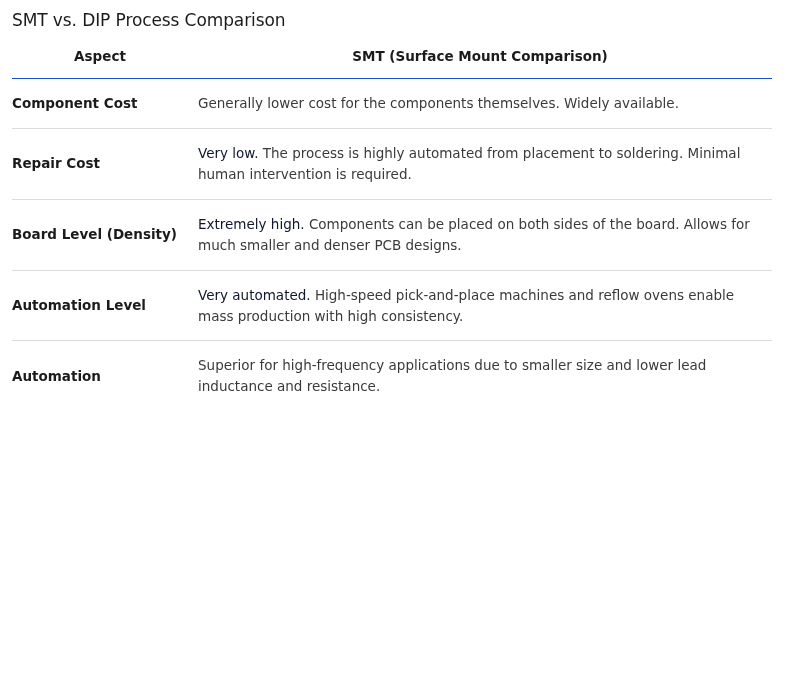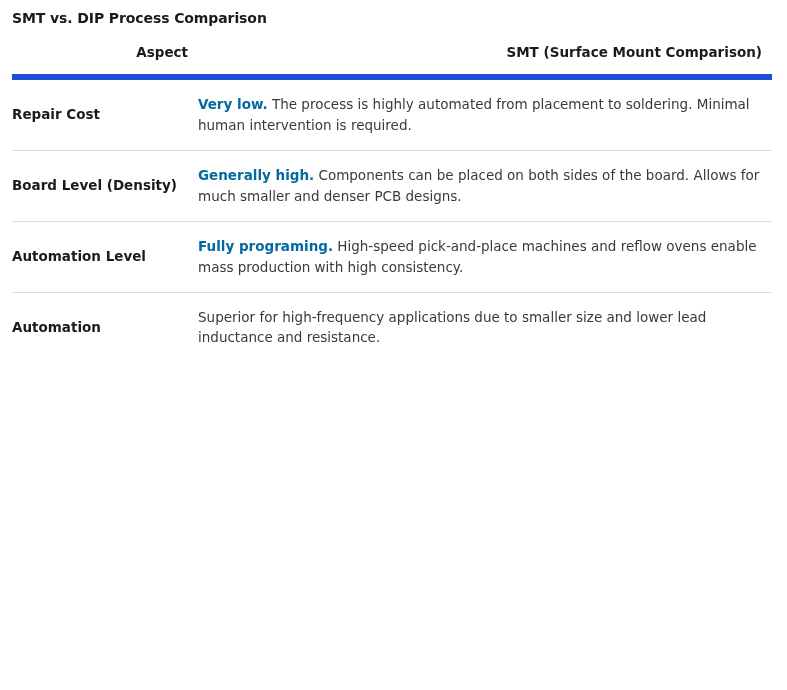--- a/index.html
+++ b/index.html
@@ -13,58 +13,58 @@
     overflow: hidden;
     font-family: "DejaVu Sans", "Liberation Sans", sans-serif;
     color: #2b2b2b;
   }
   .page {
     padding: 10px 0 0 12px;
     box-sizing: border-box;
     width: 787px;
   }
   .doc-title {
-    font-size: 14px;
-    font-weight: bold;
+    font-size: 17px;
+    font-weight: normal;
     color: #1b1b1b;
     margin: 0 0 18px 0;
     letter-spacing: -0.1px;
   }
   table.cmp {
     border-collapse: collapse;
     width: 760px;
     table-layout: fixed;
   }
   table.cmp col.c1 { width: 186px; }
   table.cmp col.c2 { width: 574px; }
   table.cmp th {
-    text-align: right;
+    text-align: center;
     font-size: 13.5px;
     font-weight: bold;
     color: #1b1b1b;
     padding: 0 10px 14px 0;
-    border-bottom: 6px solid #1d4ed8;
+    border-bottom: 1px solid #1d4ed8;
     vertical-align: top;
   }
   table.cmp td {
     padding: 14px 10px 14px 0;
     border-bottom: 1px solid #dcdcdc;
     vertical-align: middle;
     font-size: 13.5px;
     line-height: 1.55;
     color: #3a3a3a;
   }
   table.cmp td.aspect {
     font-weight: bold;
     color: #1b1b1b;
     font-size: 13.5px;
   }
   table.cmp td.detail b {
-    color: #0369a1;
-    font-weight: bold;
+    color: #0f172a;
+    font-weight: normal;
   }
   table.cmp tr:last-child td {
     border-bottom: none;
   }
   .detail-text { white-space: normal; }
 </style>
 </head>
 <body>
 
 <div class="page">
@@ -76,30 +76,34 @@
         <col class="c2">
       </colgroup>
     <thead>
       <tr>
         <th>Aspect</th>
         <th>SMT (Surface Mount Comparison)</th>
       </tr>
     </thead>
     <tbody>
       <tr>
+        <td class="aspect">Component Cost</td>
+        <td class="detail"><b></b> <span class="detail-text">Generally lower cost for the components themselves. Widely available.</span></td>
+      </tr>
+      <tr>
         <td class="aspect">Repair Cost</td>
         <td class="detail"><b>Very low.</b> <span class="detail-text">The process is highly automated from placement to soldering. Minimal human intervention is required.</span></td>
       </tr>
       <tr>
         <td class="aspect">Board Level (Density)</td>
-        <td class="detail"><b>Generally high.</b> <span class="detail-text">Components can be placed on both sides of the board. Allows for much smaller and denser PCB designs.</span></td>
+        <td class="detail"><b>Extremely high.</b> <span class="detail-text">Components can be placed on both sides of the board. Allows for much smaller and denser PCB designs.</span></td>
       </tr>
       <tr>
         <td class="aspect">Automation Level</td>
-        <td class="detail"><b>Fully programing.</b> <span class="detail-text">High-speed pick-and-place machines and reflow ovens enable mass production with high consistency.</span></td>
+        <td class="detail"><b>Very automated.</b> <span class="detail-text">High-speed pick-and-place machines and reflow ovens enable mass production with high consistency.</span></td>
       </tr>
       <tr>
         <td class="aspect">Automation</td>
         <td class="detail"><b></b> <span class="detail-text">Superior for high-frequency applications due to smaller size and lower lead inductance and resistance.</span></td>
       </tr>
     </tbody>
   </table>
 </div>
 
 </body></html>

